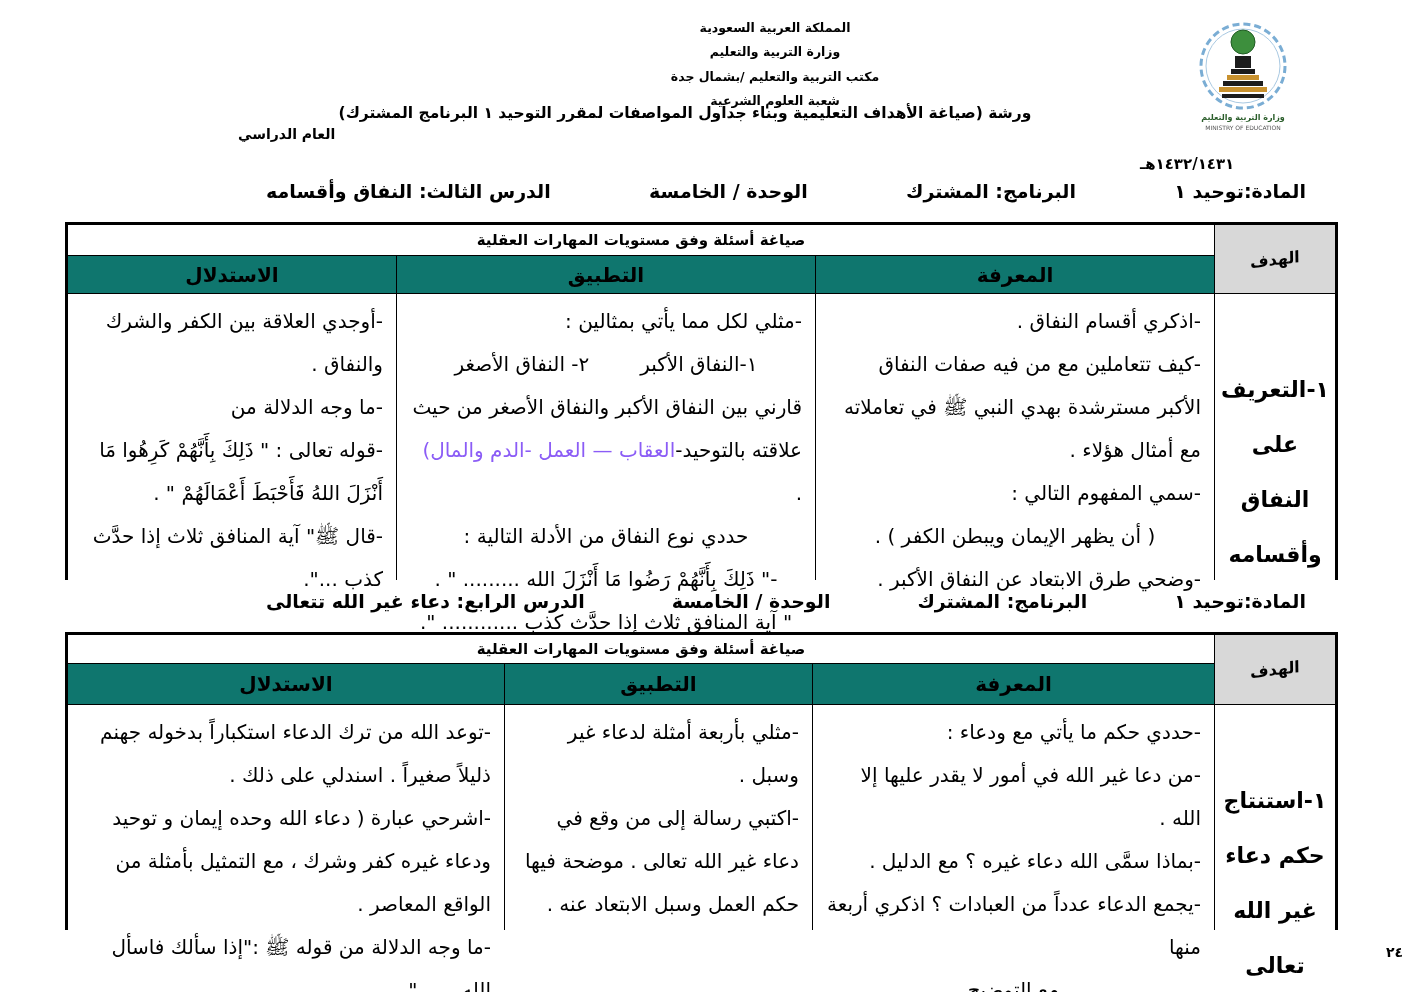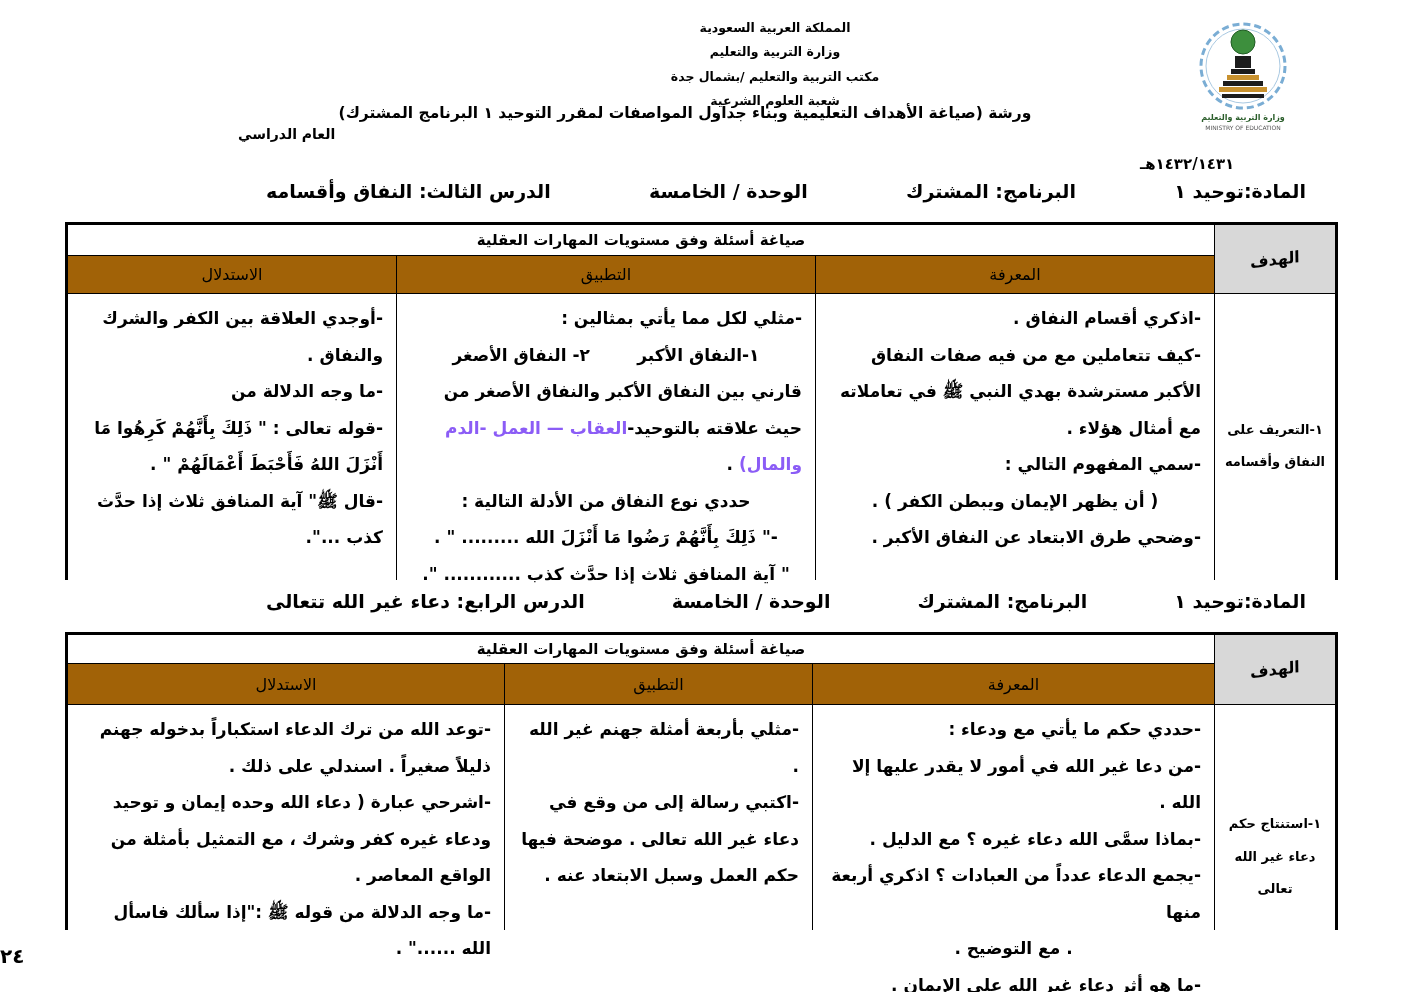--- a/index.html
+++ b/index.html
@@ -29,36 +29,36 @@
     grid-template-rows:30px 37px 1fr;}
   .t2{top:632px;height:298px;grid-template-columns:120px 401px 307px 1fr;
     grid-template-rows:28px 40px 1fr;}
   .cell{background:#fff;box-sizing:border-box;}
   .goal-head{grid-column:1;grid-row:1/3;background:#d8d8d8;display:flex;
     align-items:center;justify-content:center;font-weight:bold;font-size:16px;
     transform-style:flat;}
   .goal-head span{display:inline-block;transform:rotate(-7deg) skewX(-6deg);}
   .span-head{grid-column:2/5;grid-row:1;display:flex;align-items:center;
     justify-content:center;font-weight:bold;font-size:15px;}
-  .col-head{grid-row:2;background:#a16207;display:flex;align-items:center;
-    justify-content:center;font-weight:normal;font-size:16px;}
+  .col-head{grid-row:2;background:#0f766e;display:flex;align-items:center;
+    justify-content:center;font-weight:bold;font-size:20px;}
   .ch-k{grid-column:2;} .ch-a{grid-column:3;} .ch-i{grid-column:4;}
-  .body{grid-row:3;padding:6px 13px;font-weight:bold;font-size:17px;
+  .body{grid-row:3;padding:6px 13px;font-weight:normal;font-size:20px;
     line-height:2.15;text-align:right;}
   .b-k{grid-column:2;} .b-a{grid-column:3;} .b-i{grid-column:4;}
   .goal-body{grid-column:1;grid-row:3;display:flex;flex-direction:column;
     justify-content:center;align-items:center;text-align:center;font-weight:bold;
-    font-size:13px;line-height:2.5;padding:4px;}
+    font-size:22px;line-height:2.5;padding:4px;}
   .line{min-height:1em;}
   .line.center{text-align:center;}
   .line.pre{white-space:pre-wrap;}
   .blue{color:#8b5cf6;}
   
-  .page-num{position:absolute;top:944px;left:0;width:100%;text-align:left;
-    font-size:20px;font-weight:600;}
+  .page-num{position:absolute;top:944px;left:0;width:100%;text-align:right;
+    font-size:14px;font-weight:600;}
 </style>
 </head>
 <body>
 
 <div class="page">
 
   <div class="org-block">
     <div class="org-line">المملكة العربية السعودية</div>
     <div class="org-line">وزارة التربية والتعليم</div>
     <div class="org-line">مكتب التربية والتعليم /بشمال جدة</div>
@@ -149,21 +149,21 @@
     <div class="cell body b-k">
       <div class="line">-حددي حكم ما يأتي مع ودعاء :</div>
       <div class="line">-من دعا غير الله في أمور لا يقدر عليها إلا الله .</div>
       <div class="line">-بماذا سمَّى الله دعاء غيره ؟ مع الدليل .</div>
       <div class="line">-يجمع الدعاء عدداً من العبادات ؟ اذكري أربعة منها</div>
       <div class="line center">. مع التوضيح .</div>
       <div class="line">-ما هو أثر دعاء غير الله على الإيمان .</div>
     </div>
 
     <div class="cell body b-a">
-      <div class="line">-مثلي بأربعة أمثلة جهنم غير الله .</div>
+      <div class="line">-مثلي بأربعة أمثلة لدعاء غير وسبل .</div>
       <div class="line">-اكتبي رسالة إلى من وقع في دعاء غير الله تعالى . موضحة فيها حكم العمل وسبل الابتعاد عنه .</div>
     </div>
 
     <div class="cell body b-i">
       <div class="line">-توعد الله من ترك الدعاء استكباراً بدخوله جهنم ذليلاً صغيراً . اسندلي على ذلك .</div>
       <div class="line">-اشرحي عبارة ( دعاء الله وحده إيمان و توحيد ودعاء غيره كفر وشرك ، مع التمثيل بأمثلة من الواقع المعاصر .</div>
       <div class="line">-ما وجه الدلالة من قوله ﷺ :"إذا سألك فاسأل الله ......" .</div>
     </div>
   </div>
 

